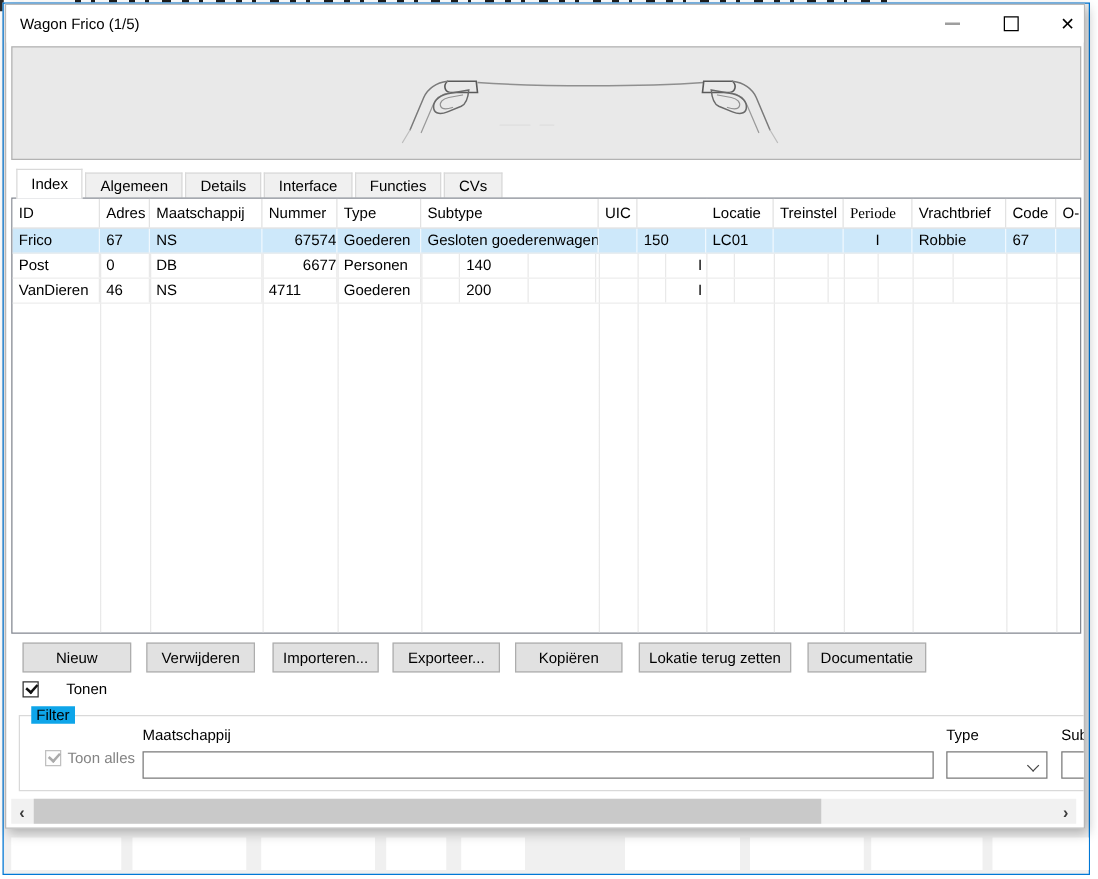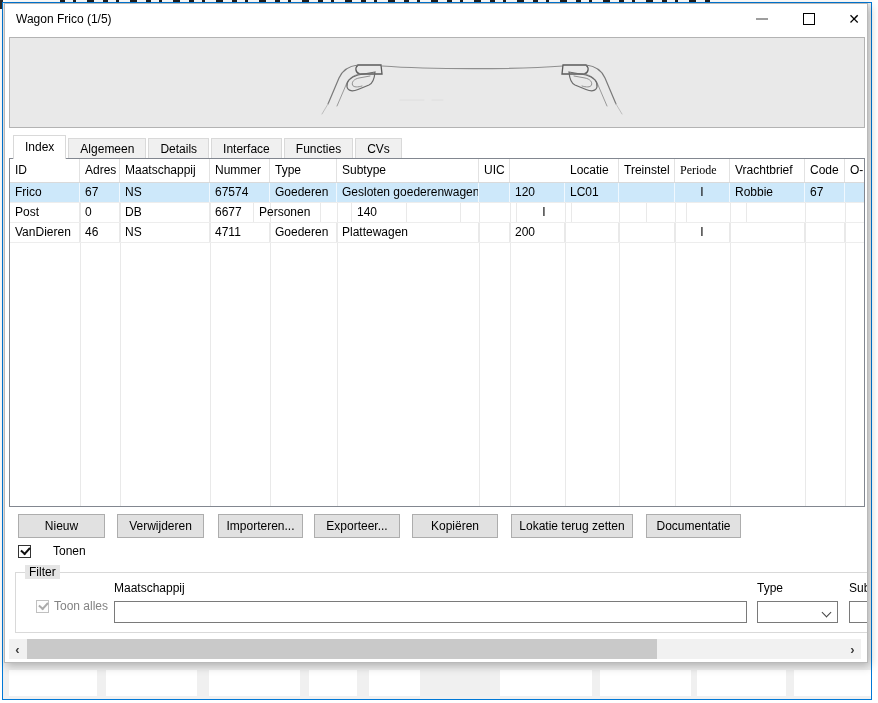--- a/index.html
+++ b/index.html
@@ -59,21 +59,21 @@
   
   .checkbox-row{position:absolute;display:flex;align-items:center;gap:5px;height:14px;}
   .cb{position:relative;width:13px;height:13px;background:#fff;border:1px solid #333;box-sizing:border-box;flex:none;}
   .cb.checked::after{content:"";position:absolute;left:2px;top:1px;width:7px;height:4px;
     border-left:2px solid #111;border-bottom:2px solid #111;transform:rotate(-48deg);}
   .checkbox-row.disabled .cb{border-color:#c0c0c0;background:#fdfdfd;}
   .checkbox-row.disabled .cb.checked::after{border-color:#aaaaaa;}
   .checkbox-row.disabled .cb-label{color:#838383;}
   
   .groupbox{position:absolute;left:10px;top:568px;width:870px;height:61px;border:1px solid #d9d9d9;box-sizing:border-box;}
-  .group-label{position:absolute;left:9px;top:-8px;background:#e5e5e5;padding:0 4px;font-size:12px;}
+  .group-label{position:absolute;left:9px;top:-8px;background:#0ea5e9;padding:0 4px;font-size:12px;}
   .field-label{position:absolute;top:577px;font-size:12px;white-space:nowrap;}
   .text-input{position:absolute;top:597px;height:22px;box-sizing:border-box;border:1px solid #7a7a7a;background:#fff;
     font-family:"Liberation Sans","DejaVu Sans",sans-serif;font-size:12px;padding:0 4px;}
   .combobox{position:absolute;top:597px;height:22px;box-sizing:border-box;border:1px solid #7a7a7a;background:#fff;display:flex;align-items:center;}
   .combo-chevron{position:absolute;right:7px;top:7px;width:6px;height:6px;border-right:1.6px solid #444;border-bottom:1.6px solid #444;transform:rotate(45deg);}
   
   .hscroll{position:absolute;left:4px;top:635px;width:852px;height:20px;background:#f1f1f1;}
   .hs-arrow{position:absolute;top:0;width:17px;height:20px;display:flex;align-items:center;justify-content:center;
     color:#3c3c3c;font-weight:bold;font-size:13px;line-height:1;}
   .hs-left{left:0;}
@@ -166,54 +166,53 @@
           <div class="cell" style="width: 55px; font-family: Liberation Serif, serif;">Periode</div>
           <div class="cell" style="width: 75px;">Vrachtbrief</div>
           <div class="cell" style="width: 40px;">Code</div>
           <div class="cell" style="width: 60px;">O-D</div>
         </div>
       <div>
           <div class="table-row selected">
             <div class="cell" style="width: 70px;">Frico</div>
             <div class="cell" style="width: 40px;">67</div>
             <div class="cell" style="width: 90px;">NS</div>
-            <div class="cell" style="width: 60px;">67574</div>
+            <div class="cell" style="width: 60px; text-align: right;">67574</div>
             <div class="cell" style="width: 67px;">Goederen</div>
             <div class="cell" style="width: 142px;">Gesloten goederenwagen</div>
             <div class="cell" style="width: 31px;"></div>
-            <div class="cell" style="width: 55px;">120</div>
+            <div class="cell" style="width: 55px;">150</div>
             <div class="cell" style="width: 54px;">LC01</div>
             <div class="cell" style="width: 56px;"></div>
             <div class="cell center" style="width: 55px;">I</div>
             <div class="cell" style="width: 75px;">Robbie</div>
             <div class="cell" style="width: 40px;">67</div>
             <div class="cell" style="width: 60px;"></div>
           </div>
           <div class="table-row">
             <div class="cell" style="width: 70px;">Post</div>
             <div class="cell" style="width: 40px;">0</div>
             <div class="cell" style="width: 90px;">DB</div>
-            <div class="cell" style="width: 44px;">6677</div>
+            <div class="cell" style="width: 60px; text-align: right;">6677</div>
             <div class="cell" style="width: 67px;">Personen</div>
             <div class="cell" style="width: 31px;"></div>
             <div class="cell" style="width: 55px;">140</div>
             <div class="cell" style="width: 54px;"></div>
             <div class="cell" style="width: 56px;"></div>
             <div class="cell center" style="width: 55px;">I</div>
             <div class="cell" style="width: 75px;"></div>
             <div class="cell" style="width: 40px;"></div>
             <div class="cell" style="width: 60px;"></div>
           </div>
           <div class="table-row">
             <div class="cell" style="width: 70px;">VanDieren</div>
             <div class="cell" style="width: 40px;">46</div>
             <div class="cell" style="width: 90px;">NS</div>
             <div class="cell" style="width: 60px;">4711</div>
             <div class="cell" style="width: 67px;">Goederen</div>
-            <div class="cell" style="width: 142px;">Plattewagen</div>
             <div class="cell" style="width: 31px;"></div>
             <div class="cell" style="width: 55px;">200</div>
             <div class="cell" style="width: 54px;"></div>
             <div class="cell" style="width: 56px;"></div>
             <div class="cell center" style="width: 55px;">I</div>
             <div class="cell" style="width: 75px;"></div>
             <div class="cell" style="width: 40px;"></div>
             <div class="cell" style="width: 60px;"></div>
           </div>
         </div>

